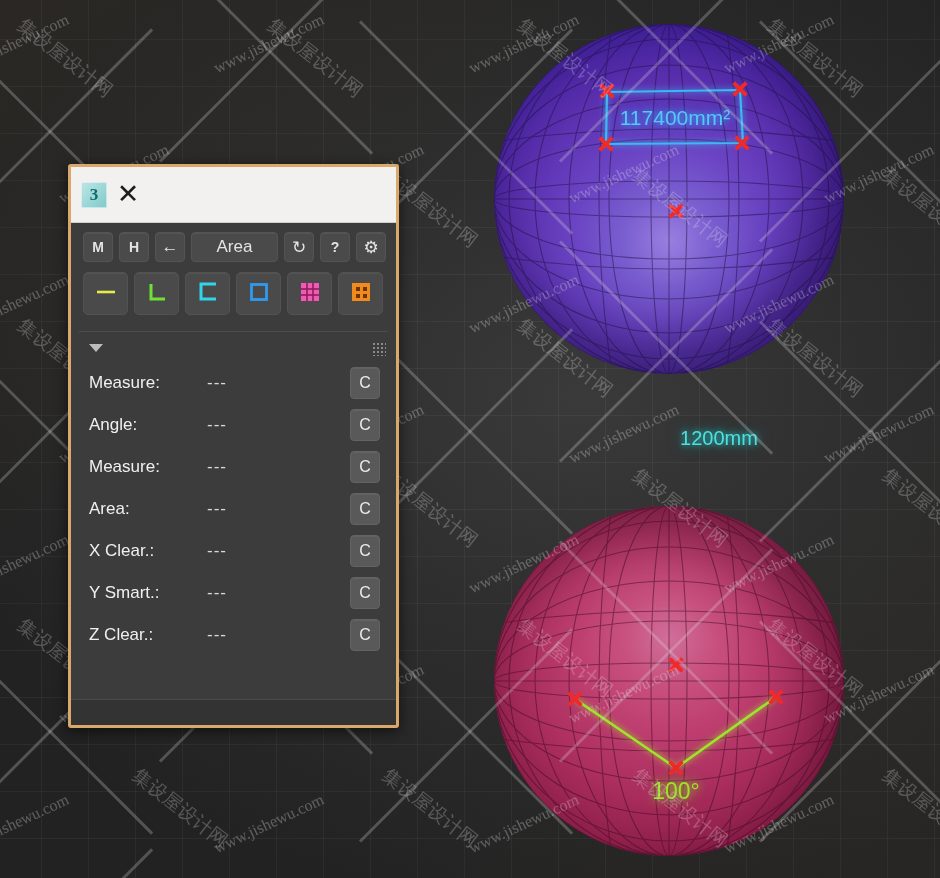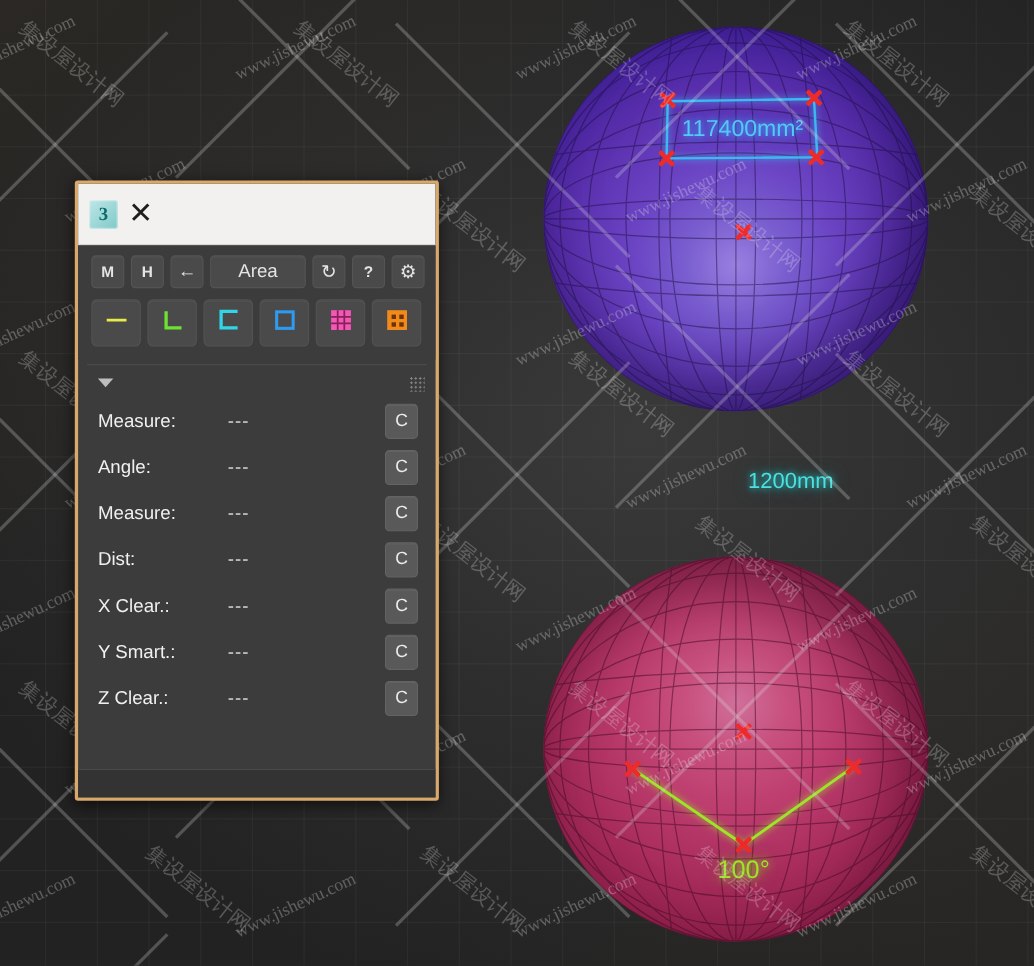--- a/index.html
+++ b/index.html
@@ -550,21 +550,21 @@
       <div class="row-label">Angle:</div>
       <div class="row-value">---</div>
       <div class="cbtn">C</div>
     </div>
     <div class="row">
       <div class="row-label">Measure:</div>
       <div class="row-value">---</div>
       <div class="cbtn">C</div>
     </div>
     <div class="row">
-      <div class="row-label">Dist:</div>
+      <div class="row-label">Area:</div>
       <div class="row-value">---</div>
       <div class="cbtn">C</div>
     </div>
     <div class="row">
       <div class="row-label">X Clear.:</div>
       <div class="row-value">---</div>
       <div class="cbtn">C</div>
     </div>
     <div class="row">
       <div class="row-label">Y Smart.:</div>

